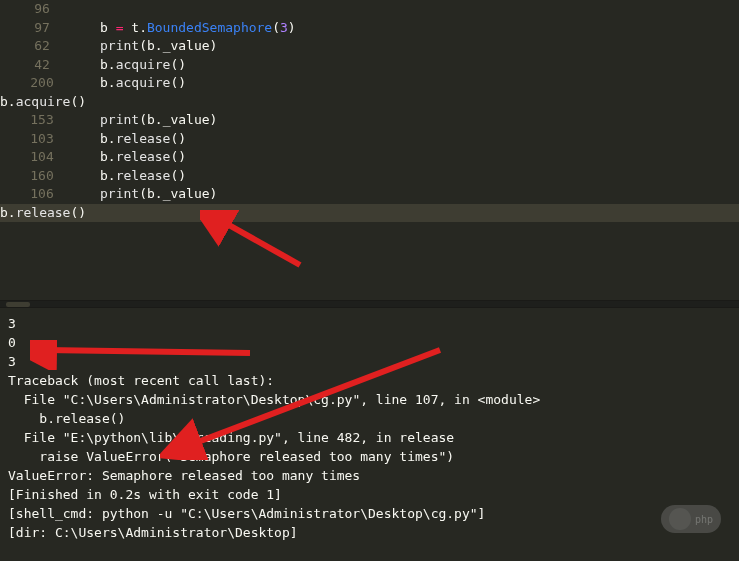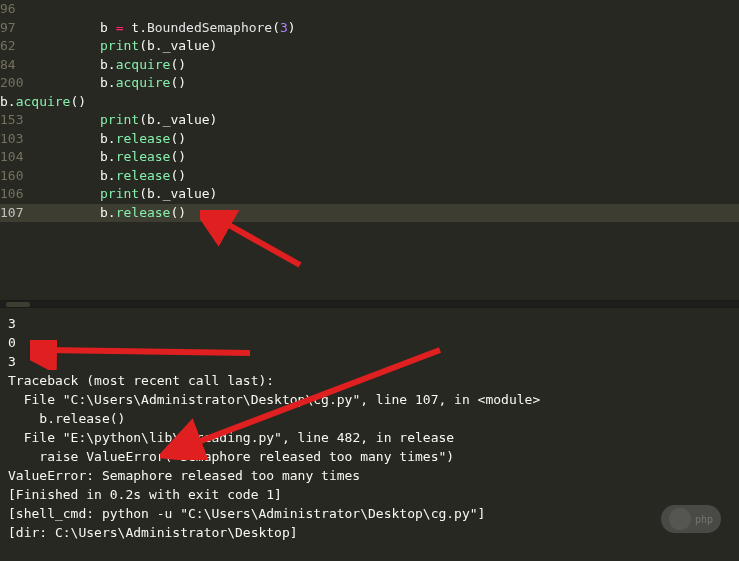--- a/index.html
+++ b/index.html
@@ -19,41 +19,41 @@
       overflow: hidden;
       position: relative;
     }
     .code-line {
       display: flex;
       height: 18.5px;
       line-height: 18.5px;
     }
     .gutter {
       width: 100px;
-      text-align: left;
+      text-align: center;
       padding-right: 16px;
       color: #75715e;
       user-select: none;
       flex-shrink: 0;
     }
     .gutter.active {
       background: #3e3d32;
       color: #c2c2bf;
     }
     .code-content {
       flex: 1;
       white-space: pre;
     }
     .code-content.active-line {
       background: #3e3d32;
     }
     .tok-var { color: #f8f8f2; }
     .tok-op { color: #f92672; }
-    .tok-func { color: #e5e5e5; }
-    .tok-call { color: #86efac; }
+    .tok-func { color: #3b82f6; }
+    .tok-call { color: #e5e5e5; }
     .tok-num { color: #ae81ff; }
     .tok-paren { color: #f8f8f2; }
     .tok-dot { color: #f8f8f2; }
     
     .divider {
       height: 8px;
       background: #1e1f1c;
       border-top: 1px solid #1a1a17;
       border-bottom: 1px solid #1a1a17;
       position: relative;
@@ -118,21 +118,21 @@
     </div>
     <div class="code-line">
       <div class="gutter">97</div>
       <div class="code-content"><span class="tok-var">b </span><span class="tok-op">=</span><span class="tok-var"> t</span><span class="tok-dot">.</span><span class="tok-func">BoundedSemaphore</span><span class="tok-paren">(</span><span class="tok-num">3</span><span class="tok-paren">)</span></div>
     </div>
     <div class="code-line">
       <div class="gutter">62</div>
       <div class="code-content"><span class="tok-call">print</span><span class="tok-paren">(</span><span class="tok-var">b</span><span class="tok-dot">.</span><span class="tok-var">_value</span><span class="tok-paren">)</span></div>
     </div>
     <div class="code-line">
-      <div class="gutter">84</div>
+      <div class="gutter">42</div>
       <div class="code-content"><span class="tok-var">b</span><span class="tok-dot">.</span><span class="tok-call">acquire</span><span class="tok-paren">()</span></div>
     </div>
     <div class="code-line">
       <div class="gutter">200</div>
       <div class="code-content"><span class="tok-var">b</span><span class="tok-dot">.</span><span class="tok-call">acquire</span><span class="tok-paren">()</span></div>
     </div>
     <div class="code-line">
       <div class="code-content"><span class="tok-var">b</span><span class="tok-dot">.</span><span class="tok-call">acquire</span><span class="tok-paren">()</span></div>
     </div>
     <div class="code-line">
@@ -149,21 +149,20 @@
     </div>
     <div class="code-line">
       <div class="gutter">160</div>
       <div class="code-content"><span class="tok-var">b</span><span class="tok-dot">.</span><span class="tok-call">release</span><span class="tok-paren">()</span></div>
     </div>
     <div class="code-line">
       <div class="gutter">106</div>
       <div class="code-content"><span class="tok-call">print</span><span class="tok-paren">(</span><span class="tok-var">b</span><span class="tok-dot">.</span><span class="tok-var">_value</span><span class="tok-paren">)</span></div>
     </div>
     <div class="code-line">
-      <div class="gutter active">107</div>
       <div class="code-content active-line"><span class="tok-var">b</span><span class="tok-dot">.</span><span class="tok-call">release</span><span class="tok-paren">()</span></div>
     </div>
   </div>
 
 <div class="divider">
   <div class="divider-handle"></div>
 </div>
 
 <div class="output-pane" id="output-pane"><div>3</div><div>0</div><div>3</div><div>Traceback (most recent call last):</div><div>  File "C:\Users\Administrator\Desktop\cg.py", line 107, in &lt;module&gt;</div><div>    b.release()</div><div>  File "E:\python\lib\threading.py", line 482, in release</div><div>    raise ValueError("Semaphore released too many times")</div><div>ValueError: Semaphore released too many times</div><div>[Finished in 0.2s with exit code 1]</div><div>[shell_cmd: python -u "C:\Users\Administrator\Desktop\cg.py"]</div><div>[dir: C:\Users\Administrator\Desktop]</div></div>
 

